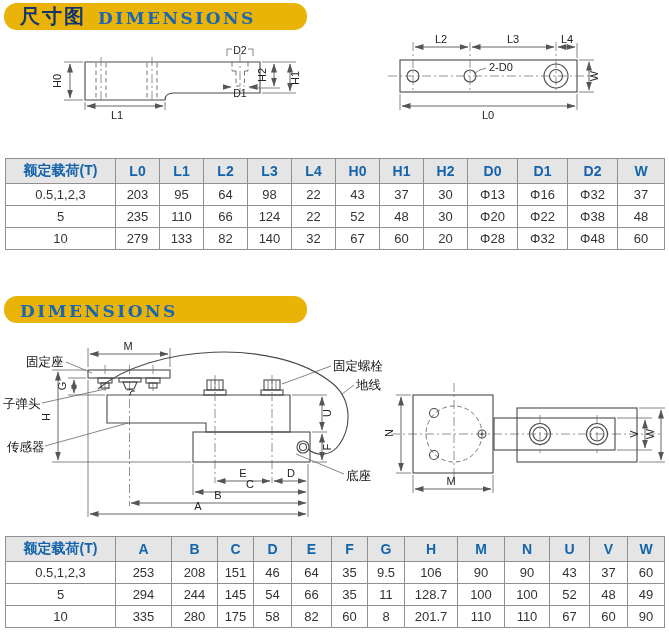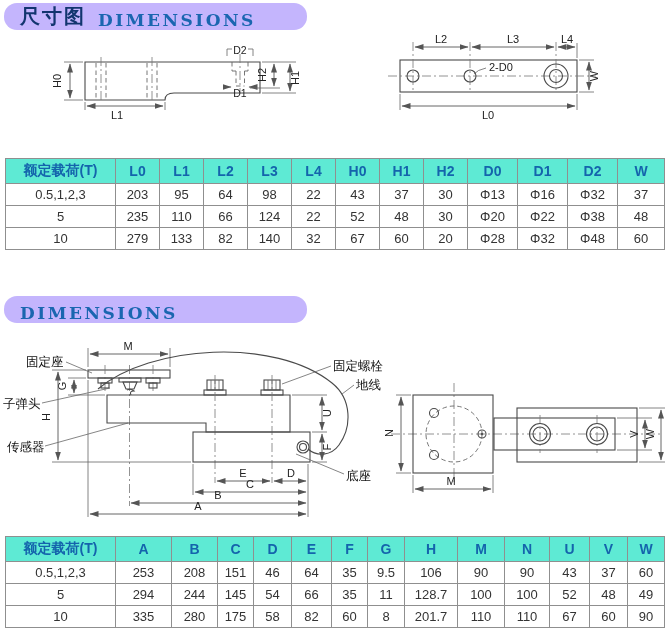--- a/index.html
+++ b/index.html
@@ -2,22 +2,22 @@
 <html><head>
 <meta charset="utf-8">
 <style>
   html,body{margin:0;padding:0;}
   body{
     width:669px;height:632px;position:relative;overflow:hidden;
     background:#ffffff;font-family:"Liberation Sans",sans-serif;
   }
   .bar{
     position:absolute;left:4px;width:303px;height:27px;
-    background:#c4b5fd;border-radius:13px;
-    display:flex;align-items:flex-end;box-sizing:border-box;
+    background:#eab308;border-radius:13px;
+    display:flex;align-items:center;box-sizing:border-box;
     padding-left:16px;gap:12px;
   }
   .bar .zh{
     font-size:20px;font-weight:bold;color:#12356f;letter-spacing:2px;
   }
   .bar .en{
     font-family:"DejaVu Serif",serif;font-size:17px;font-weight:bold;
     color:#1a66b0;letter-spacing:2.5px;padding-top:2px;
   }
   #bar1{top:3px;}
@@ -25,21 +25,21 @@
   svg.drawing{position:absolute;left:0;}
   #drawing1{top:30px;}
   #drawing2{top:325px;}
   .dimtable{
     position:absolute;left:5px;border-collapse:collapse;table-layout:fixed;
     width:659px;
   }
   #table1{top:158px;}
   #table2{top:536px;}
   .dimtable th{
-    background:#5eead4;color:#1464ac;font-size:14px;font-weight:bold;
+    background:#e5e5e5;color:#1464ac;font-size:14px;font-weight:bold;
     height:24px;border:1px solid #8f8f8f;text-align:center;padding:0;
   }
   .dimtable td{
     background:#ffffff;color:#333333;font-size:13px;height:21px;
     border:1px solid #8f8f8f;text-align:center;padding:0;
   }
   .dimtable{border:1px solid #7a7a7a;}
   
   .ol{stroke:#4a4a4a;fill:none;stroke-width:1.1;}
   .ext{stroke:#666;fill:none;stroke-width:0.8;}

